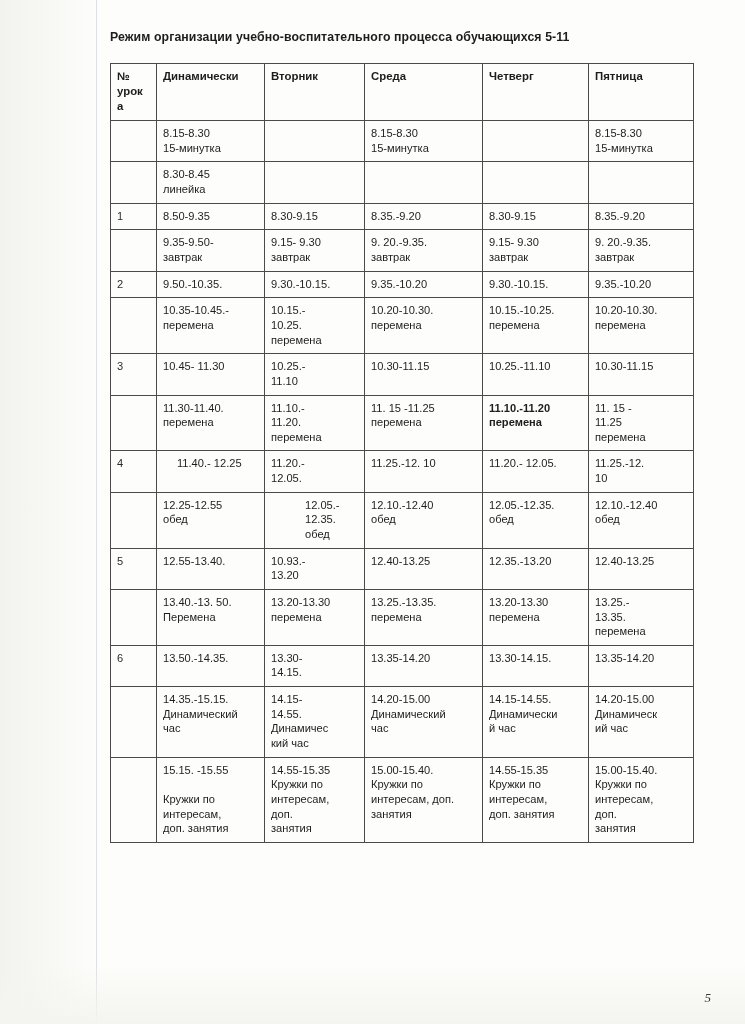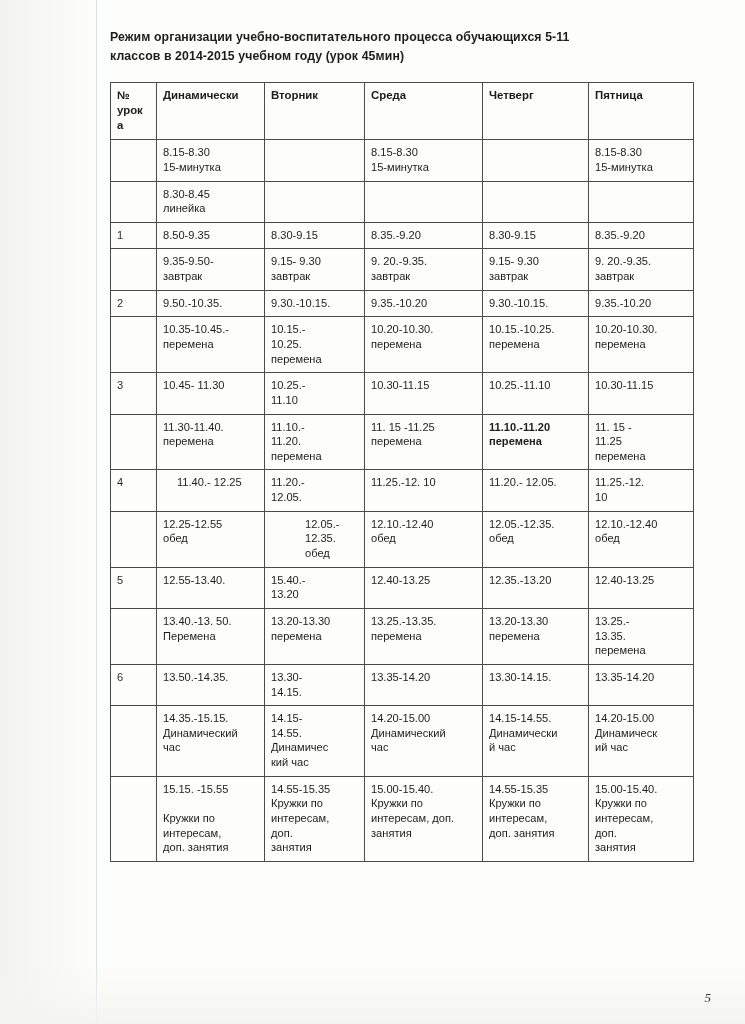--- a/index.html
+++ b/index.html
@@ -98,21 +98,20 @@
 </head>
 <body>
 
 <div class="page">
   <div class="scan-edge-left"></div>
   <div class="margin-rule"></div>
 
   <div class="content">
     <div class="doc-title">
       <span>Режим  организации  учебно-воспитательного  процесса  обучающихся  5-11</span>
-      <span class="line2">классов в 2014-2015 учебном году   (урок 45мин)</span>
     </div>
 
     <table class="schedule">
       <colgroup>
         <col class="c0">
           <col class="c1">
           <col class="c2">
           <col class="c3">
           <col class="c4">
           <col class="c5">
@@ -239,21 +238,21 @@
             <td style="white-space: pre-line;">12.10.-12.40
 обед</td>
             <td style="white-space: pre-line;">12.05.-12.35.
 обед</td>
             <td style="white-space: pre-line;">12.10.-12.40
 обед</td>
           </tr>
           <tr>
             <td class="cellnum">5</td>
             <td style="white-space: pre-line;">12.55-13.40.</td>
-            <td style="white-space: pre-line;">     15.40.-
+            <td style="white-space: pre-line;">     10.93.-
      13.20</td>
             <td style="white-space: pre-line;">12.40-13.25</td>
             <td style="white-space: pre-line;">   12.35.-13.20</td>
             <td style="white-space: pre-line;">12.40-13.25</td>
           </tr>
           <tr>
             <td class="cellnum"></td>
             <td style="white-space: pre-line;">13.40.-13. 50.
 Перемена</td>
             <td style="white-space: pre-line;">13.20-13.30

